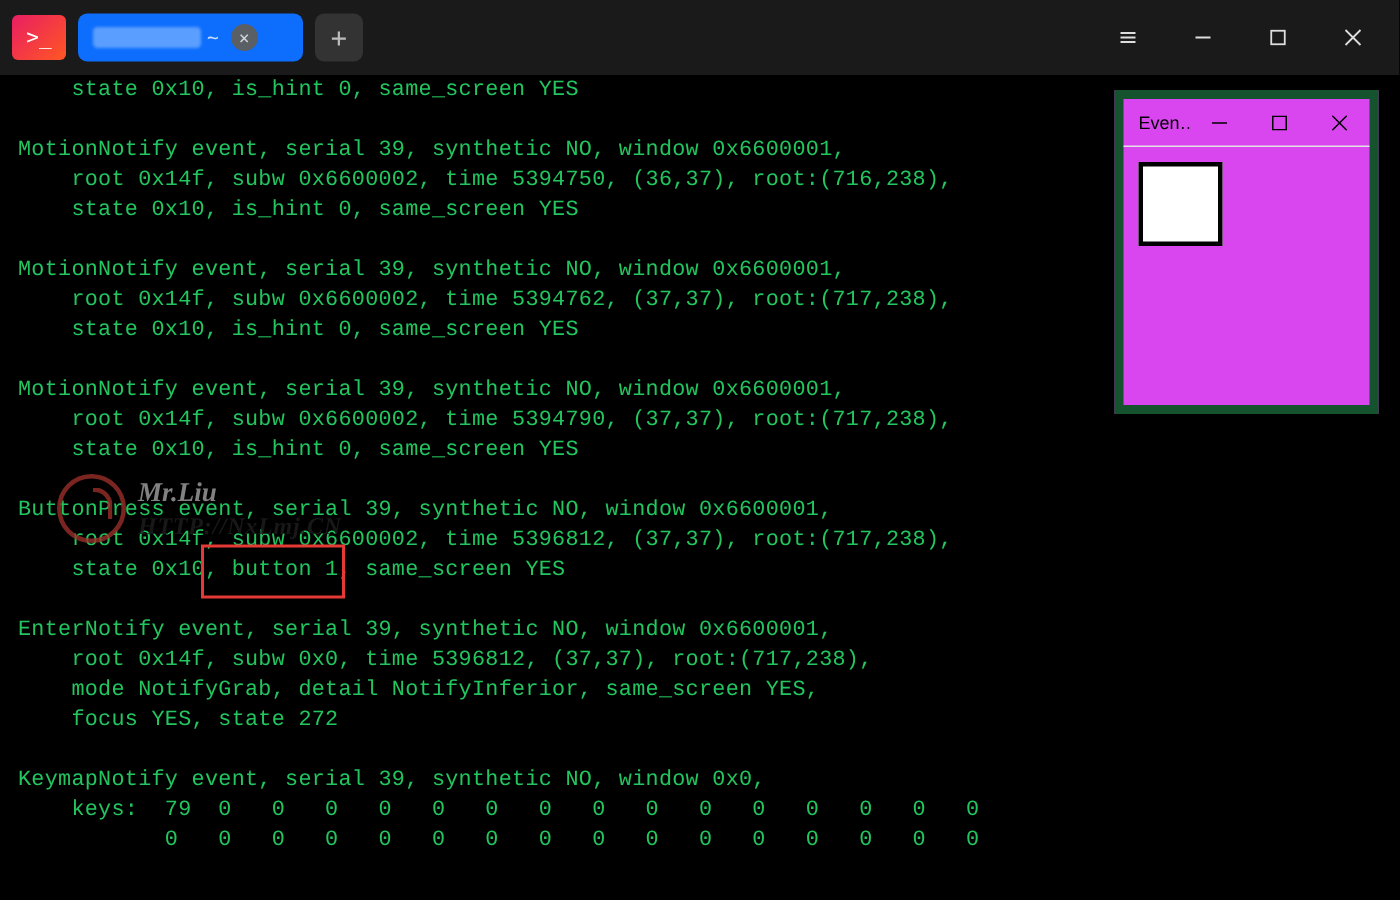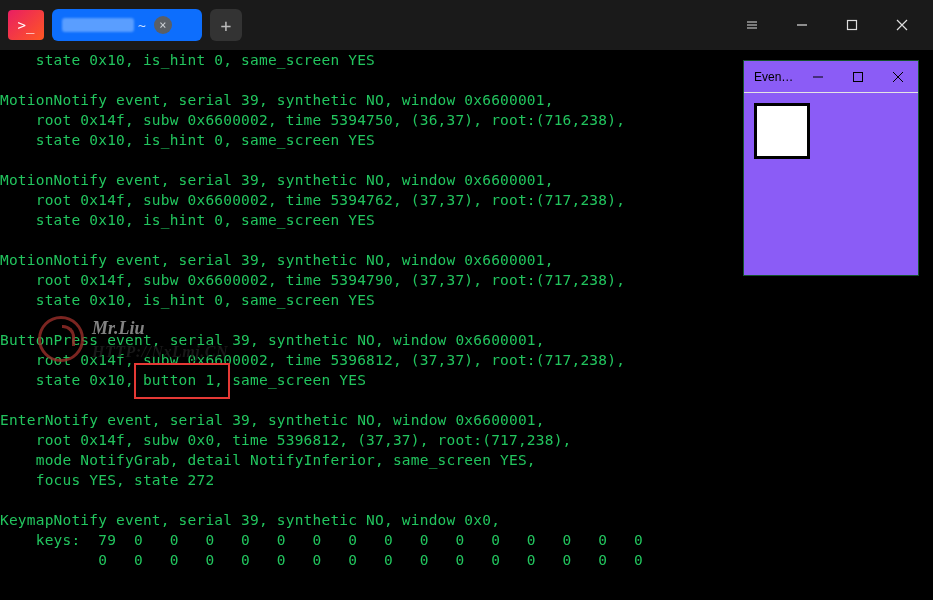--- a/index.html
+++ b/index.html
@@ -81,21 +81,21 @@
 
   .terminal {
     padding: 0 0 0 0;
     color: #22c55e;
     line-height: 20px;
     white-space: pre;
     font-size: 14.5px;
     letter-spacing: 0.2px;
     position: relative;
   }
-  .terminal .line { padding-left: 0; }
+  .terminal .line { padding-left: 12px; font-family: Liberation Mono, monospace; }
 
   .red-box {
     position: absolute;
     border: 2px solid #e53935;
     left: 134px;
     top: 363px;
     width: 96px;
     height: 36px;
     pointer-events: none;
   }
@@ -129,22 +129,22 @@
     color: #1f1f1f; font-size: 16px; font-family: "Georgia", serif; font-style: italic; font-weight: 700;
     letter-spacing: 0.5px;
   }
 
   .event-window {
     position: absolute;
     right: 14px;
     top: 60px;
     width: 176px;
     height: 216px;
-    background: #8b5cf6;
-    border: 1px solid #14532d;
+    background: #d946ef;
+    border: 6px solid #14532d;
     box-shadow: 0 4px 12px rgba(0,0,0,0.18);
   }
   .event-titlebar {
     height: 32px;
     display: flex; align-items: center;
     padding: 0 0 0 10px;
     gap: 0;
     color: #000; font-family: "Segoe UI", sans-serif; font-size: 12px;
     border-bottom: 1px solid #e4e4e4;
   }

